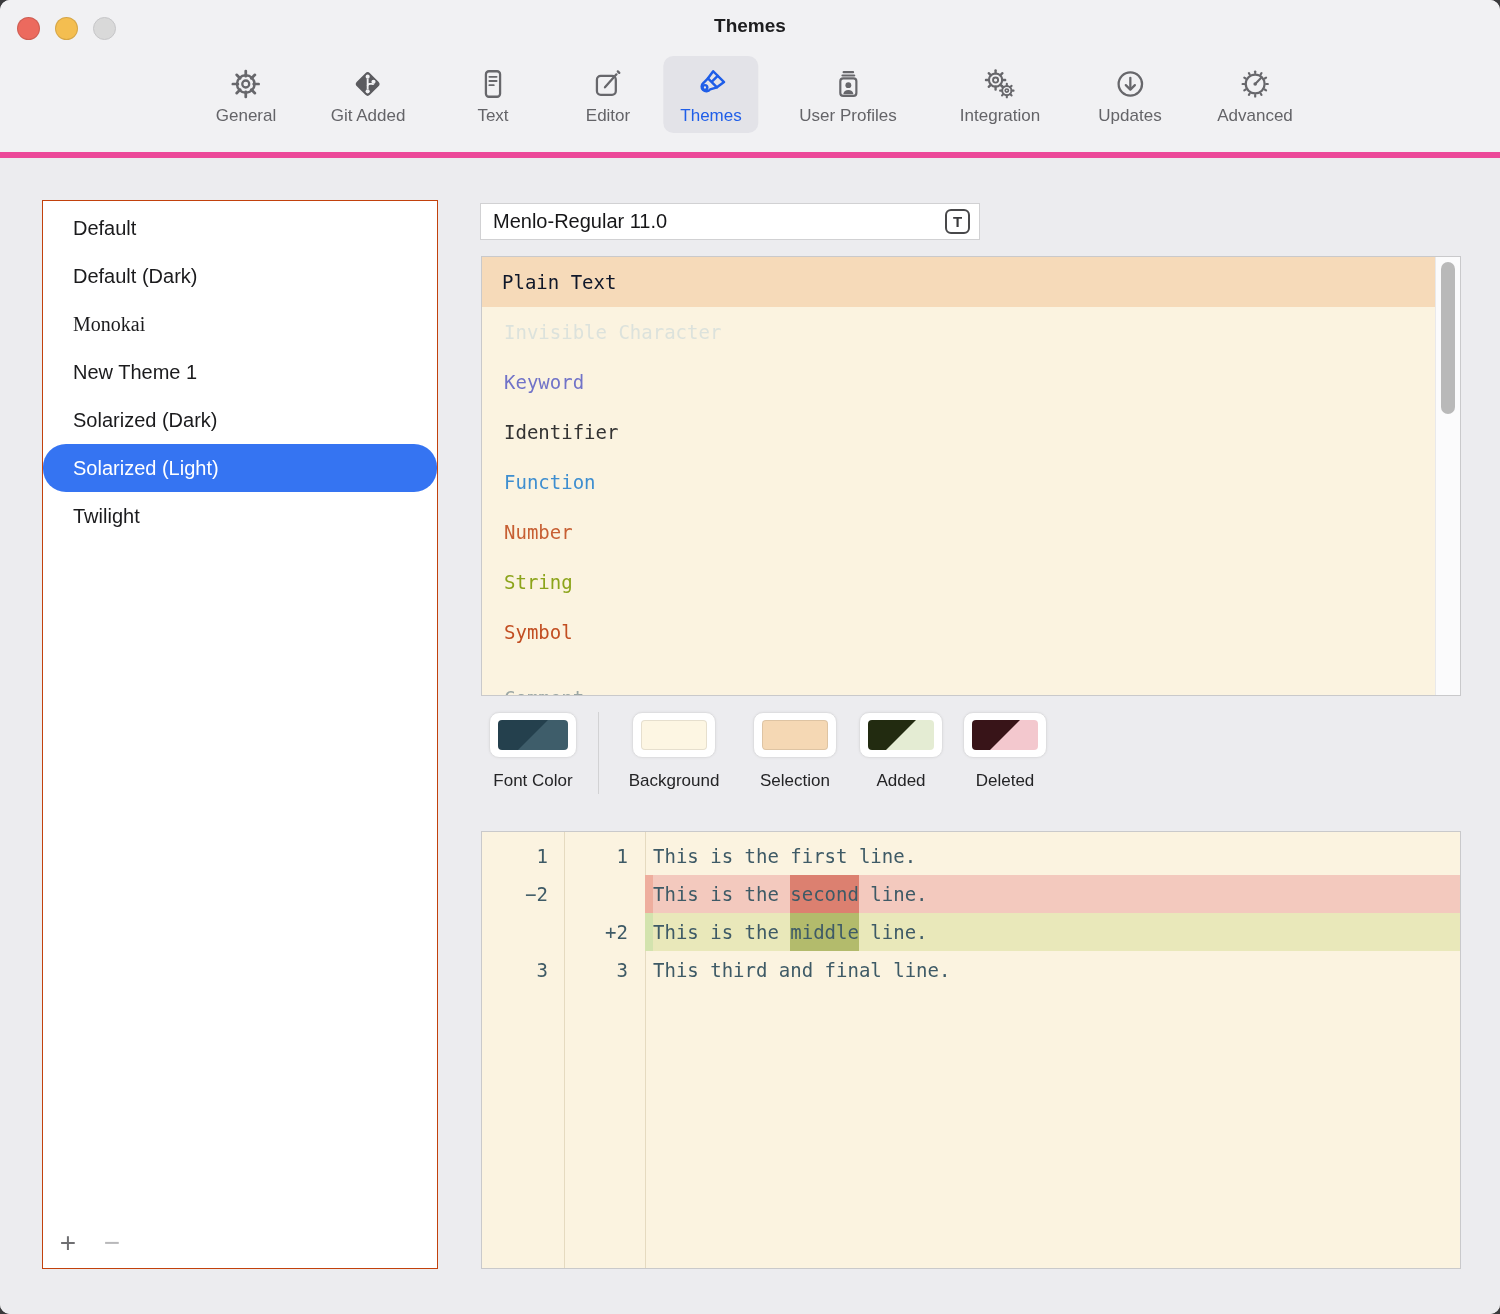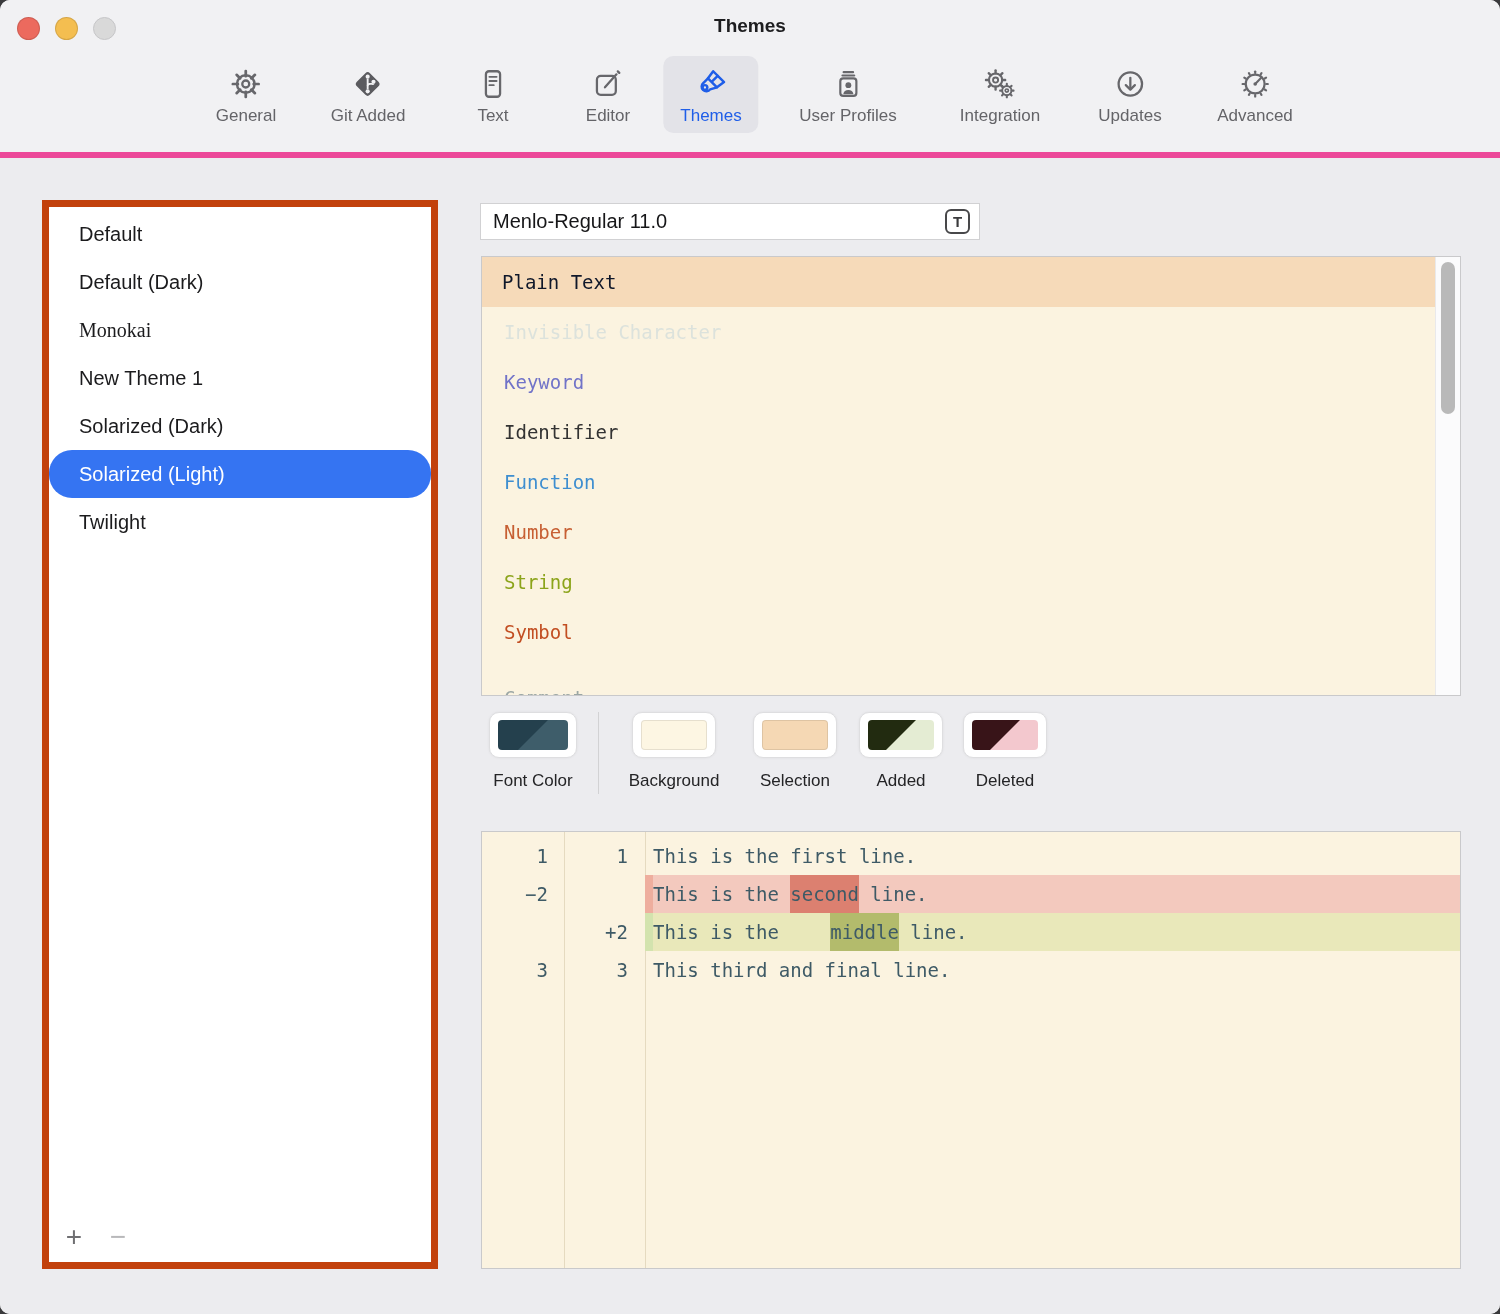--- a/index.html
+++ b/index.html
@@ -28,21 +28,21 @@
     padding:8px 17px 7px; border-radius:10px; cursor:default;
   }
   .tb-item.selected{ background:#E3E3E8; }
   .tb-icon{ width:38px; height:40px; display:flex; align-items:center; justify-content:center; }
   .tb-label{ font-size:17px; color:#646468; margin-top:2px; white-space:nowrap; }
   
   .content{ position:absolute; left:0; top:159px; width:1500px; height:1155px; background:#ECECEF; }
   
   .list-box{
     position:absolute; left:42px; top:41px; width:396px; height:1069px;
-    background:#FFFFFF; border:7px solid #c2410c;
+    background:#FFFFFF; border:1px solid #c2410c;
   }
   .side-item{
     position:absolute; left:0; width:100%; height:48px; line-height:48px;
     padding-left:30px; font-size:20px; color:#1B1B1D; cursor:default;
     white-space:nowrap;
   }
   .side-item.sel{ color:#FFFFFF; }
   .list-footer{ position:absolute; left:0; bottom:0; width:100%; height:46px; }
   .plus,.minus{
     position:absolute; top:0; height:46px; line-height:42px; font-size:28px;
@@ -355,21 +355,21 @@
             <div class="row-edge" style="background: rgb(238, 174, 158);"></div>
             <span class="gnum g1">−2</span>
             <span class="gnum g2"></span>
             <span class="d-text"><span>This is the </span><span class="d-hl" style="background: rgb(220, 128, 112);">second</span><span> line.</span></span>
           </div>
           <div class="diff-row" style="top: 81px; color: rgb(62, 90, 102);">
             <div class="row-bg" style="background: rgb(233, 232, 186);"></div>
             <div class="row-edge" style="background: rgb(211, 227, 174);"></div>
             <span class="gnum g1"></span>
             <span class="gnum g2">+2</span>
-            <span class="d-text"><span>This is the </span><span class="d-hl" style="background: rgb(179, 187, 108); margin-left: 40px;">middle</span><span> line.</span></span>
+            <span class="d-text"><span>This is the </span><span class="d-hl" style="background: rgb(179, 187, 108);">middle</span><span> line.</span></span>
           </div>
           <div class="diff-row" style="top: 119px; color: rgb(62, 90, 102);">
             <span class="gnum g1">3</span>
             <span class="gnum g2">3</span>
             <span class="d-text"><span>This third and final line.</span></span>
           </div>
         </div>
     </div>
 
   </div>

